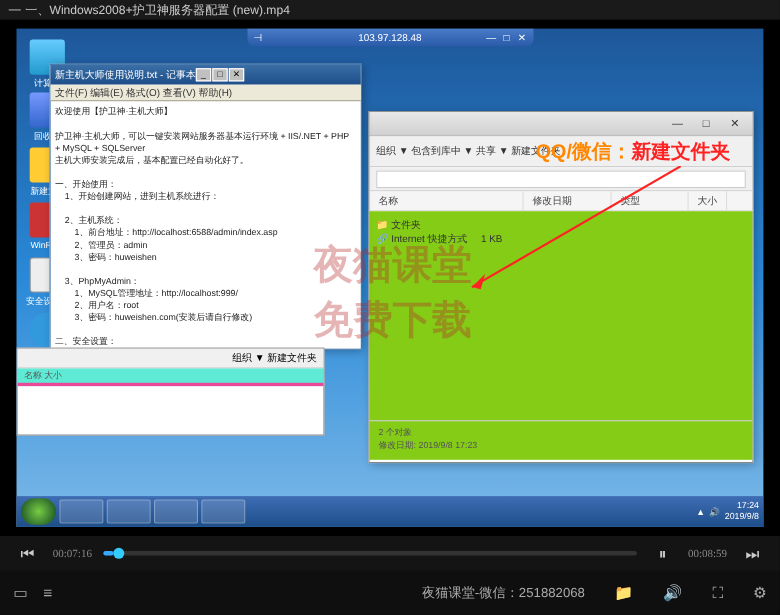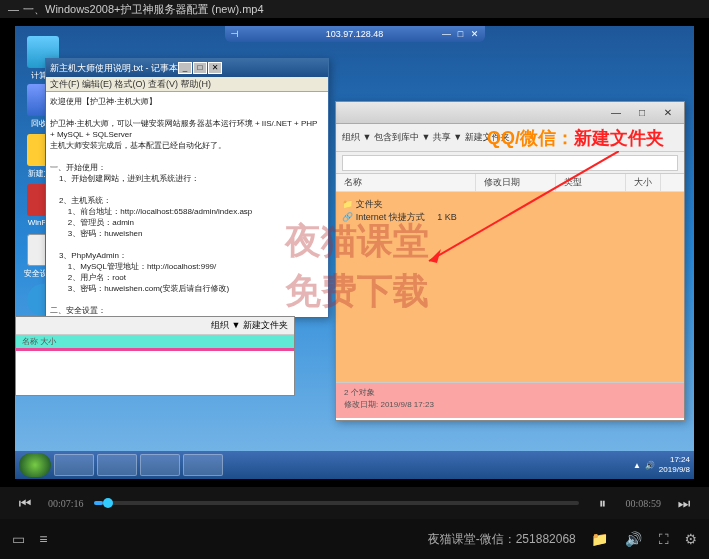--- a/index.html
+++ b/index.html
@@ -28,22 +28,22 @@
 .notepad .content{padding:4px;font-size:8px;color:#222;line-height:11px;height:225px;overflow:hidden;white-space:pre-wrap}
 .explorer{position:absolute;top:75px;left:320px;width:350px;height:320px;background:#fff;border:1px solid #888;box-shadow:2px 2px 8px rgba(0,0,0,.3)}
 .explorer .titlebar{height:22px;background:linear-gradient(#e8e8e8,#d0d0d0);border-bottom:1px solid #aaa;display:flex;align-items:center;justify-content:flex-end;padding:0 4px}
 .explorer .titlebar .wbtns{display:flex;gap:2px}
 .explorer .titlebar .wbtns span{width:24px;height:16px;font-size:10px;text-align:center;line-height:16px;color:#333}
 .explorer .toolbar{height:28px;background:#f0f0f0;border-bottom:1px solid #ccc;display:flex;align-items:center;padding:0 6px;gap:4px;font-size:9px;color:#333}
 .explorer .addr{height:22px;background:#f0f0f0;border-bottom:1px solid #ccc;display:flex;align-items:center;padding:0 6px;font-size:9px}
 .explorer .addr input{flex:1;height:16px;border:1px solid #ccc;font-size:9px;padding:0 4px}
 .explorer .cols{height:18px;background:#f5f5f5;border-bottom:1px solid #ddd;display:flex;font-size:9px;color:#444}
 .explorer .cols span{padding:2px 8px;border-right:1px solid #ddd}
-.explorer .body{height:190px;background:#fdba74;padding:6px;font-size:9px;color:#333}
-.explorer .status{height:36px;background:#fca5a5;border-top:1px solid #ccc;font-size:8px;color:#555;padding:4px 8px;line-height:12px}
+.explorer .body{height:190px;background:#84cc16;padding:6px;font-size:9px;color:#333}
+.explorer .status{height:36px;background:#84cc16;border-top:1px solid #ccc;font-size:8px;color:#555;padding:4px 8px;line-height:12px}
 .mini-explorer{position:absolute;top:290px;left:0;width:280px;height:80px;background:#fff;border:1px solid #888}
 .mini-explorer .hdr{height:18px;background:#f0f0f0;border-bottom:1px solid #ccc;font-size:9px;padding:2px 6px;display:flex;justify-content:flex-end}
 .mini-explorer .cols{height:16px;background:#5eead4;border-bottom:3px solid #ec4899;font-size:8px;color:#555;padding:1px 6px}
 .watermark{position:absolute;top:190px;left:270px;font-size:36px;color:rgba(180,40,40,.35);font-weight:bold;writing-mode:horizontal-tb;line-height:50px;text-align:center;pointer-events:none}
 .annotation{position:absolute;top:100px;right:30px;font-size:18px;font-weight:bold}
 .annotation .a1{color:#ff8800}
 .annotation .a2{color:#ff2222}
 .arrow{position:absolute;top:125px;right:75px;width:200px;height:120px;pointer-events:none}
 .taskbar{position:absolute;bottom:0;left:0;right:0;height:28px;background:linear-gradient(#3f6db5,#1d4e89);display:flex;align-items:center;padding:0 4px;justify-content:space-between}
 .taskbar .left{display:flex;gap:3px;align-items:center}
@@ -52,21 +52,21 @@
 .taskbar .tray{display:flex;gap:4px;align-items:center;color:#fff;font-size:8px}
 .taskbar .tray .clock{text-align:right;line-height:10px}
 .controls{height:32px;background:#141414;display:flex;align-items:center;padding:0 12px;gap:10px;color:#888;font-size:10px}
 .controls .time{font-family:Liberation Serif, serif}
 .controls .progress{flex:1;height:4px;background:#333;border-radius:2px;position:relative}
 .controls .progress .fill{position:absolute;left:0;top:0;bottom:0;width:2%;background:#3af;border-radius:2px}
 .controls .progress .dot{position:absolute;left:2%;top:-3px;width:10px;height:10px;background:#3cf;border-radius:50%}
 .play-btn{width:26px;height:26px;display:flex;align-items:center;justify-content:center;color:#ccc;font-size:14px}
 .bottom-bar{height:40px;background:#0f0f0f;display:flex;align-items:center;padding:0 12px;justify-content:space-between;color:#aaa;font-size:11px}
 .bottom-bar .left{display:flex;gap:14px;font-size:14px}
-.bottom-bar .right{display:flex;gap:16px;align-items:center;font-size:12px}
+.bottom-bar .right{display:flex;gap:27px;align-items:center;font-size:12px}
 .bottom-bar .right span.icon{font-size:14px}
 </style>
 </head>
 <body>
 
 <div class="player-top">
   <span class="dash">—</span>
   <span>一、Windows2008+护卫神服务器配置 (new).mp4</span>
 </div>
 

